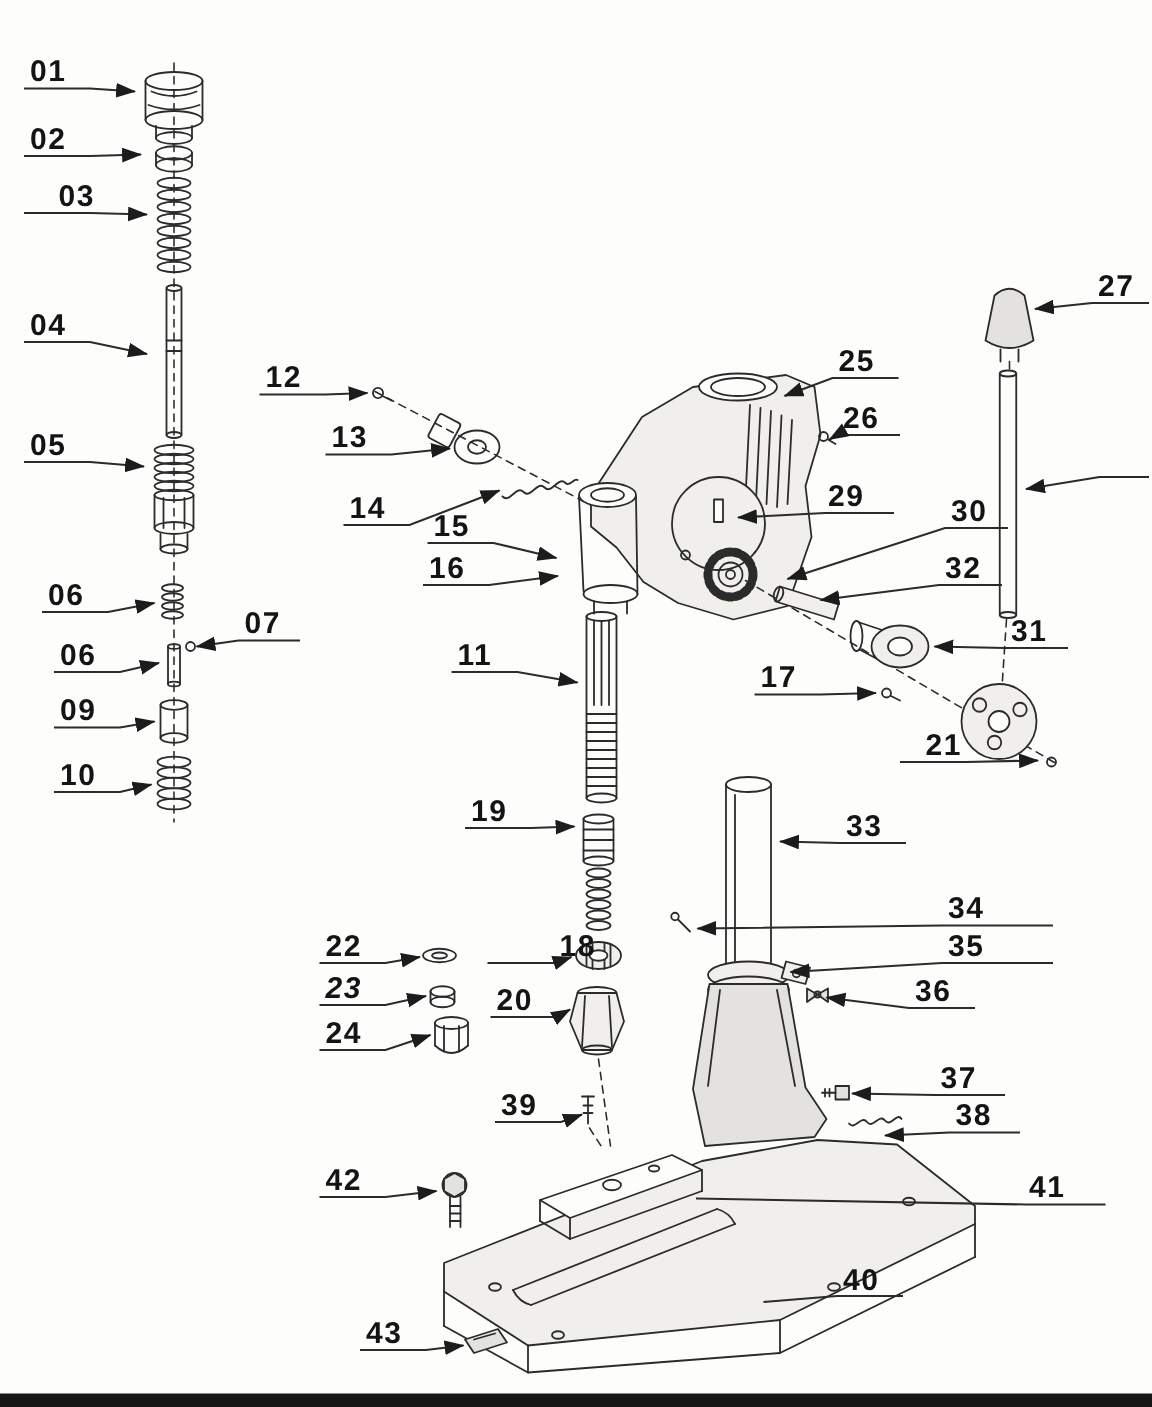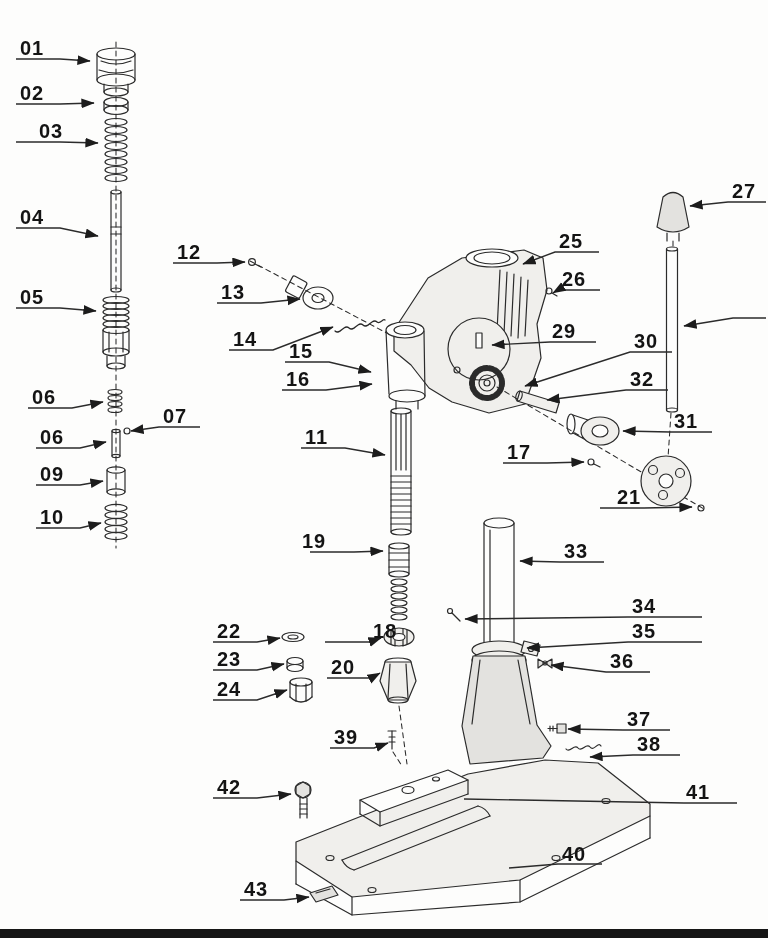--- a/index.html
+++ b/index.html
@@ -455,25 +455,25 @@
       <div class="callout-label" style="left: 40px; top: 464px;">09</div>
       <div class="callout-label" style="left: 40px; top: 507px;">10</div>
       <div class="callout-label" style="left: 305px; top: 427px;">11</div>
       <div class="callout-label" style="left: 177px; top: 242px;">12</div>
       <div class="callout-label" style="left: 221px; top: 282px;">13</div>
       <div class="callout-label" style="left: 233px; top: 329px;">14</div>
       <div class="callout-label" style="left: 289px; top: 341px;">15</div>
       <div class="callout-label" style="left: 286px; top: 369px;">16</div>
       <div class="callout-label" style="left: 507px; top: 442px;">17</div>
       <div class="callout-label" style="left: 329px; top: 621px; margin-left: 44px;">18</div>
-      <div class="callout-label" style="left: 302px; top: 531px;">19</div>
+      <div class="callout-label" style="left: 314px; top: 531px;">19</div>
       <div class="callout-label" style="left: 331px; top: 657px;">20</div>
       <div class="callout-label" style="left: 604px; top: 487px; margin-left: 13px;">21</div>
       <div class="callout-label" style="left: 217px; top: 621px;">22</div>
-      <div class="callout-label" style="left: 217px; top: 649px;">23</div>
+      <div class="callout-label" style="left: 217px; top: 649px; font-style: italic;">23</div>
       <div class="callout-label" style="left: 217px; top: 679px;">24</div>
       <div class="callout-label" style="left: 559px; top: 231px;">25</div>
       <div class="callout-label" style="left: 562px; top: 269px;">26</div>
       <div class="callout-label" style="left: 732px; top: 181px;">27</div>
       <div class="callout-label" style="left: 737px; top: 297px; margin-left: 40px;">28</div>
       <div class="callout-label" style="left: 552px; top: 321px;">29</div>
       <div class="callout-label" style="left: 634px; top: 331px;">30</div>
       <div class="callout-label" style="left: 674px; top: 411px;">31</div>
       <div class="callout-label" style="left: 630px; top: 369px;">32</div>
       <div class="callout-label" style="left: 564px; top: 541px;">33</div>

